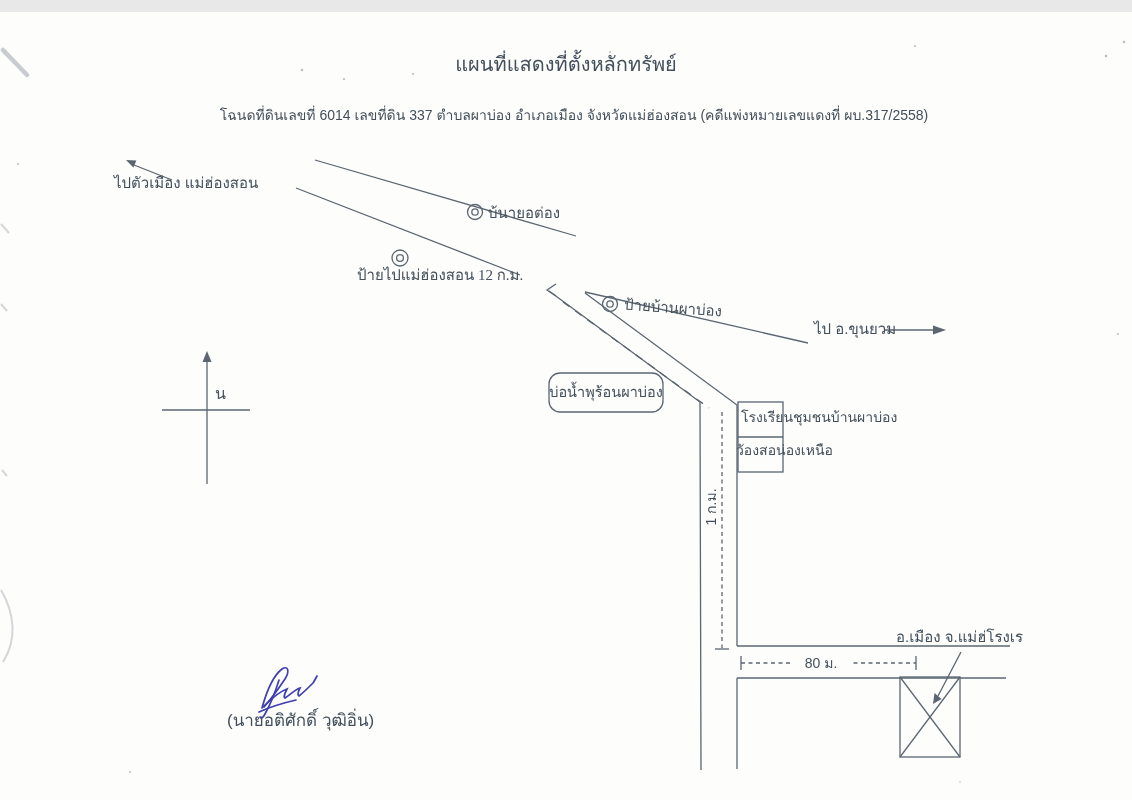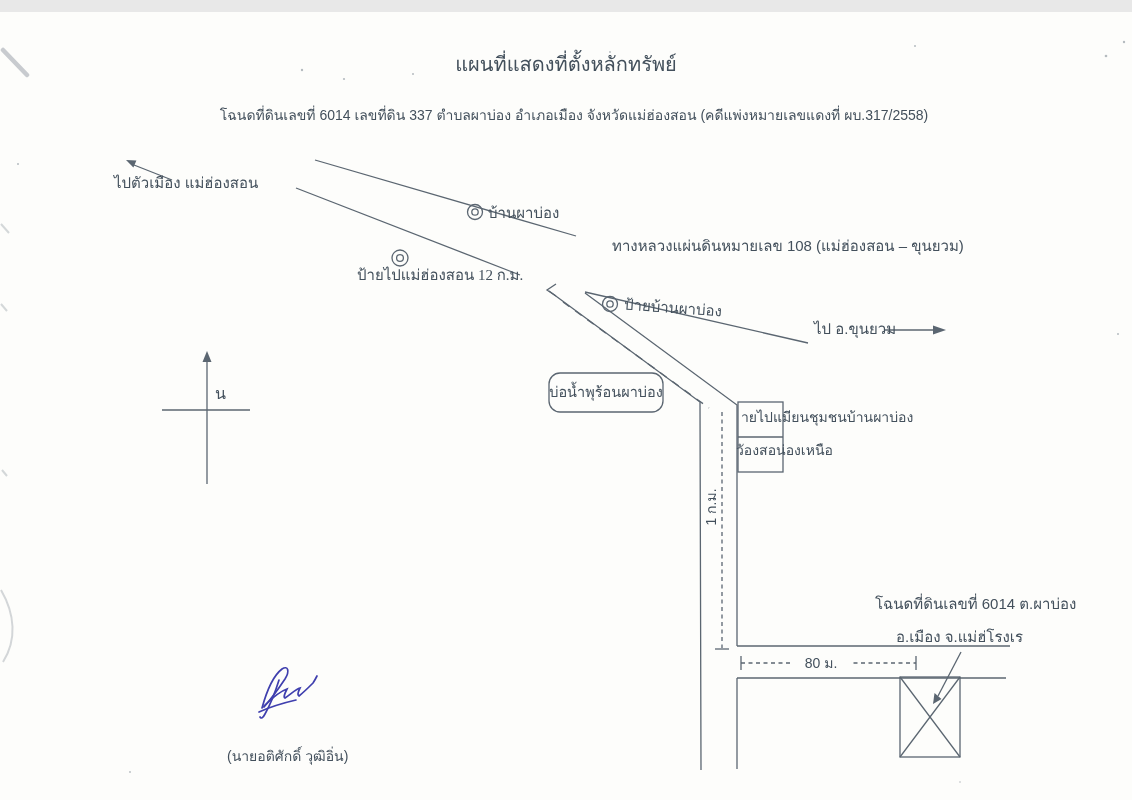--- a/index.html
+++ b/index.html
@@ -130,32 +130,30 @@
       <path d="M279,668 C275,681 270,693 265,702 C263,706 261,707 260,705"></path>
       <path d="M264,694 C273,685 281,679 287,677 C285,681 283,685 285,686 C291,682 296,677 300,676 C298,680 297,683 299,684 C304,680 309,675 313,671 C315,668 316,666 317,664"></path>
       <path d="M259,700 C270,695 283,691 296,688"></path>
     </g>
   </svg>
 
   <div class="t title">แผนที่แสดงที่ตั้งหลักทรัพย์</div>
   <div class="t subtitle">โฉนดที่ดินเลขที่ 6014 เลขที่ดิน 337 ตำบลผาบ่อง  อำเภอเมือง จังหวัดแม่ฮ่องสอน (คดีแพ่งหมายเลขแดงที่ ผบ.317/2558)</div>
 
   <div class="t fs15" style="left:114px;top:162px;">ไปตัวเมือง แม่ฮ่องสอน</div>
-  <div class="t fs15" style="left:488px;top:192px;">บ้านผาบ่อง</div>
-  <div class="t fs15" style="left:612px;top:225px;">ทางหลวงแผ่นดินหมายเลข 108 (แม่ฮ่องสอน – ขุนยวม)</div>
+  <div class="t fs15" style="left:488px;top:192px;">บ้นายอต่อง</div>
   <div class="t fs15" style="left:357px;top:254px;font-family:Liberation Serif, serif;">ป้ายไปแม่ฮ่องสอน 12 ก.ม.</div>
   <div class="t fs15" style="left:624px;top:287px;transform:rotate(4deg);">ป้ายบ้านผาบ่อง</div>
   <div class="t fs15" style="left:814px;top:308px;">ไป อ.ขุนยวม</div>
   <div class="t" style="left:215px;top:372px;font-size:16px;">น</div>
 
   <div class="t center-box" style="left:549px;top:361px;width:114px;height:39px;font-size:14.5px;border-radius:13px;">บ่อน้ำพุร้อนผาบ่อง</div>
-  <div class="t fs14" style="left:741px;top:397px;">ายไปแมียนชุมชนบ้านผาบ่อง</div>
+  <div class="t fs14" style="left:741px;top:397px;">โรงเรียนชุมชนบ้านผาบ่อง</div>
   <div class="t fs14" style="left:736px;top:430px;">วัองสอน่องเหนือ</div>
 
   <div class="t fs14 rot90 center-box" style="left:689px;top:487px;width:46px;height:16px;">1 ก.ม.</div>
   <div class="t fs14 center-box bg-paper" style="left:792px;top:643px;width:52px;">80 ม.</div>
 
-  <div class="t fs15" style="left:875px;top:583px;">โฉนดที่ดินเลขที่ 6014  ต.ผาบ่อง</div>
   <div class="t fs15" style="left:896px;top:616px;">อ.เมือง จ.แม่ฮ่โรงเร</div>
 
-  <div class="t" style="left:227px;top:736px;font-size:14px;">(นายอติศักดิ์  วุฒิอิ่น)</div>
+  <div class="t" style="left:227px;top:698px;font-size:17px;">(นายอติศักดิ์  วุฒิอิ่น)</div>
 
 </div>
 
 </body></html>

